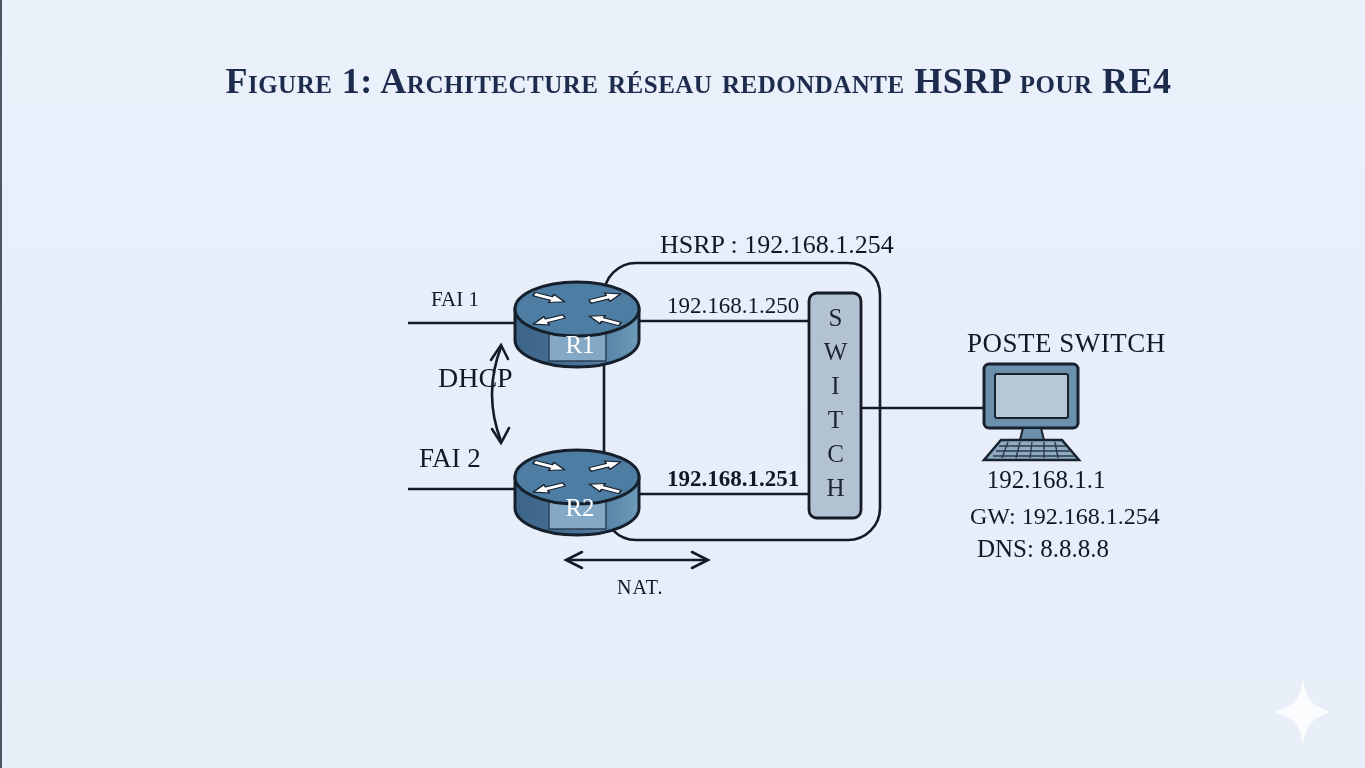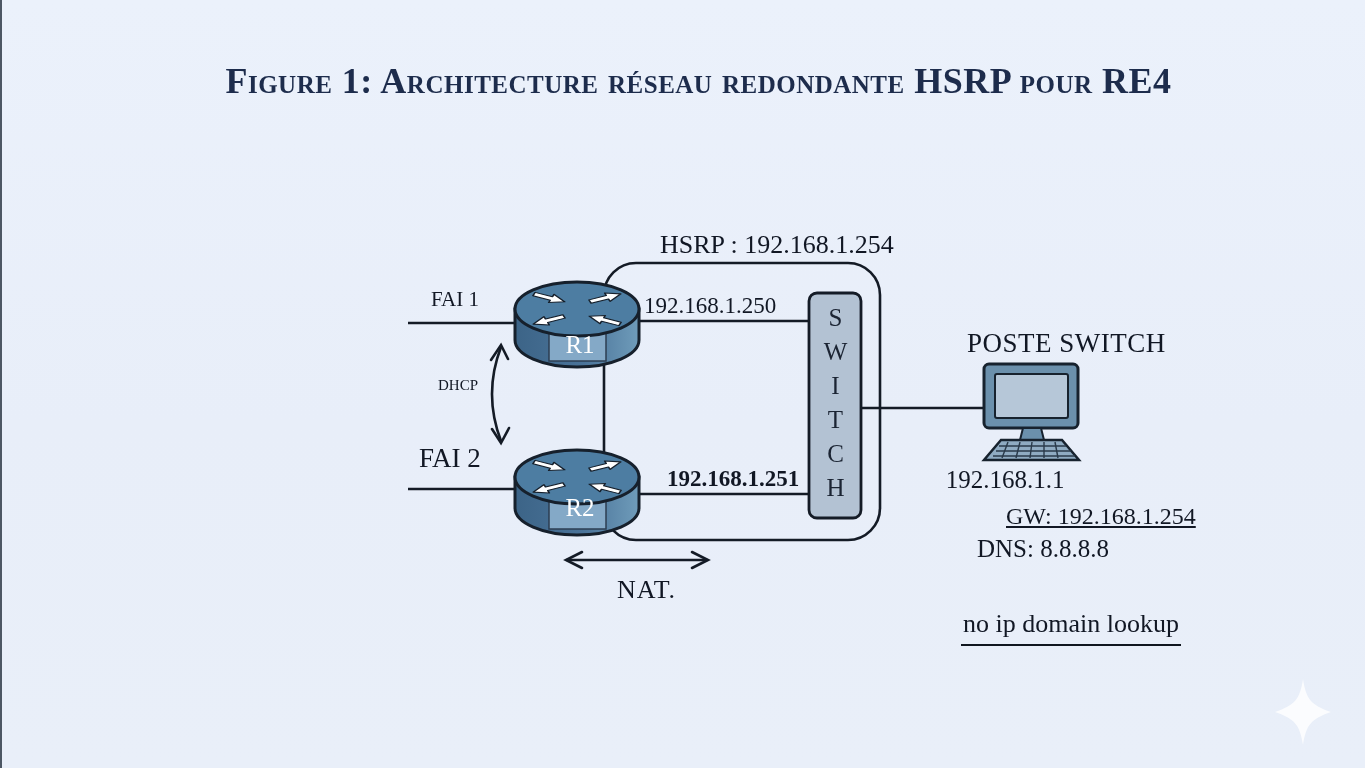--- a/index.html
+++ b/index.html
@@ -28,28 +28,28 @@
     position:absolute;top:62px;left:0;width:100%;
     text-align:center;
     font-variant:small-caps;
     font-weight:700;
     font-size:36px;
     letter-spacing:.5px;
     color:#1d2c4c;
   }
   #fai1{left:376px;top:288px;font-size:21px;margin-left:39px;}
   #fai2{left:403px;top:444px;font-size:27px;}
-  #dhcp{left:422px;top:377px;font-size:15px;}
+  #dhcp{left:422px;top:363px;font-size:28px;}
   #hsrp-label{left:644px;top:231px;font-size:26px;}
-  #ip-r1{left:628px;top:293px;font-size:23px;}
+  #ip-r1{left:651px;top:293px;font-size:23px;}
   #ip-r2{left:651px;top:466px;font-size:23px;font-weight:bold;}
-  #nat{left:601px;top:576px;font-size:26px;letter-spacing:1px;}
+  #nat{left:601px;top:576px;font-size:20px;letter-spacing:1px;}
   #poste-client{left:951px;top:329px;font-size:27px;letter-spacing:.5px;}
-  #client-ip{left:899px;top:466px;width:180px;text-align:center;font-size:25px;}
-  #client-gw{left:990px;top:503px;font-size:24px;text-decoration:underline;}
+  #client-ip{left:940px;top:466px;width:180px;text-align:center;font-size:25px;}
+  #client-gw{left:954px;top:503px;font-size:24px;}
   #client-dns{left:961px;top:535px;font-size:25px;text-align:center;}
   #note{
     left:961px;top:610px;font-size:26px;
     border-bottom:2.5px solid #10161f;
     padding:0 2px 5px 2px;
   }
   #r1-label,#r2-label{
     position:absolute;left:550px;width:60px;
     text-align:center;color:#ffffff;font-size:25px;
   }
@@ -155,14 +155,13 @@
   <div id="r1-label">R1</div>
   <div id="r2-label">R2</div>
   <div id="switch-label">
     <span>SWITCH</span>
   </div>
   <div id="nat" class="lbl">NAT.</div>
   <div id="poste-client" class="lbl">POSTE SWITCH</div>
   <div id="client-ip" class="lbl">192.168.1.1</div>
   <div id="client-gw" class="lbl">GW: 192.168.1.254</div>
   <div id="client-dns" class="lbl">DNS: 8.8.8.8</div>
-  <div id="note" class="lbl">no ip domain lookup</div>
 </div>
 
 </body></html>

